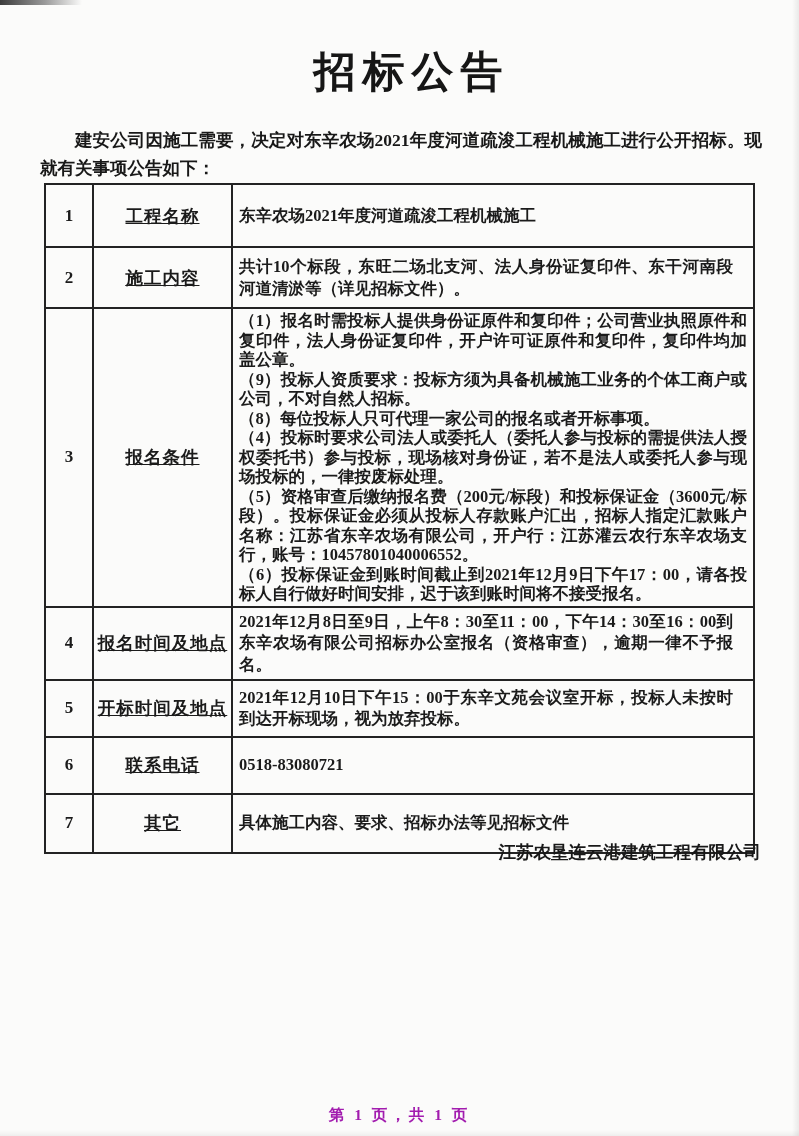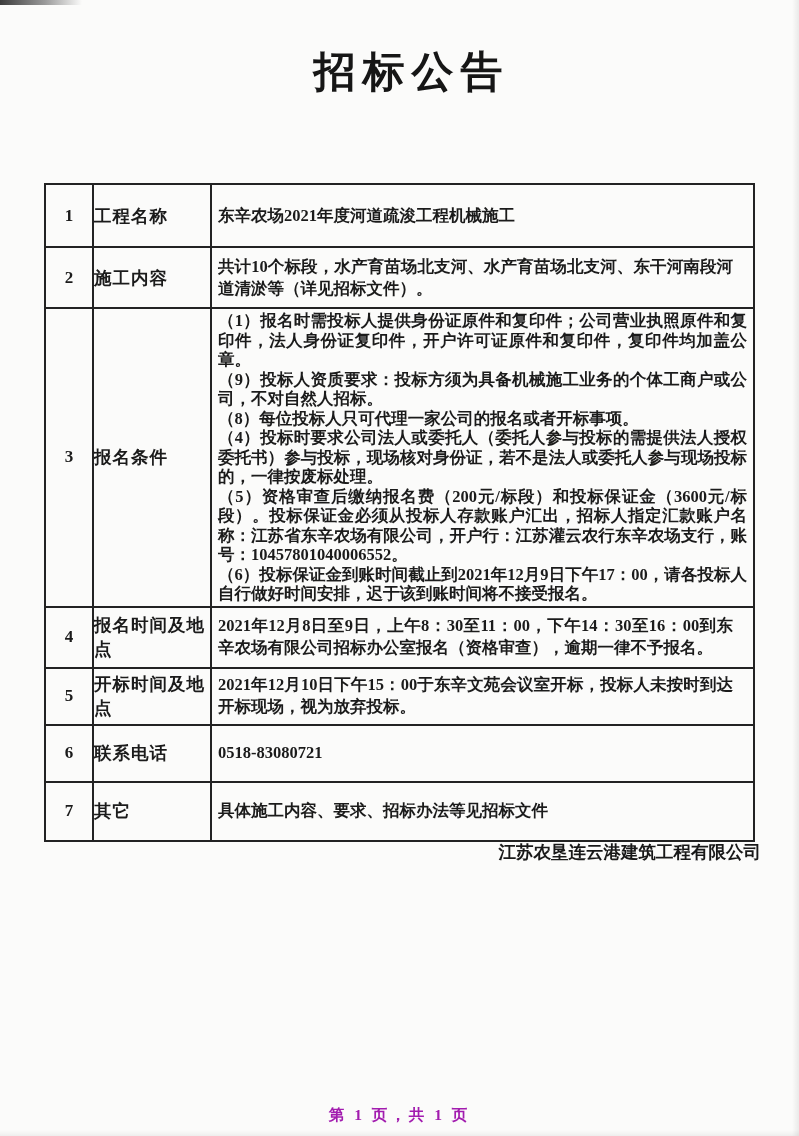--- a/index.html
+++ b/index.html
@@ -66,25 +66,26 @@
     border: 2px solid #232323;
     vertical-align: middle;
   }
   .notice-table td.c-no {
     width: 48px;
     text-align: center;
     font-size: 17px;
     font-weight: 600;
   }
   .notice-table td.c-label {
-    width: 118px;
-    text-align: left;
+    width: 139px;
+    text-align: center;
     font-size: 17.5px;
     font-weight: 700;
     letter-spacing: 1px;
+    text-decoration: underline;
   }
   .notice-table td.c-content {
     padding: 3px 20px 3px 6px;
     font-size: 16.5px;
     font-weight: 600;
     line-height: 1.32;
     text-align: justify;
   }
   .notice-table td.c-content-dense { line-height: 19.5px; padding: 2px 6px 2px 6px; }
   .notice-table td.c-content-dense p { margin: 0; }
@@ -120,32 +121,33 @@
 <body>
 
 <div class="page">
 
   <div class="smudge-top"></div>
   <div class="edge-right"></div>
   <div class="edge-bottom"></div>
 
   <div class="doc-title">招标公告</div>
 
+  <div class="intro">建安公司因施工需要，决定对东辛农场2021年度河道疏浚工程机械施工进行公开招标。现就有关事项公告如下：</div>
 
   <table class="notice-table">
     <tbody>
       <tr style="height:63px;">
         <td class="c-no">1</td>
         <td class="c-label">工程名称</td>
         <td class="c-content">东辛农场2021年度河道疏浚工程机械施工</td>
       </tr>
       <tr style="height:61px;">
         <td class="c-no">2</td>
         <td class="c-label">施工内容</td>
-        <td class="c-content">共计10个标段，水产育苗场北支河、水产育苗场北支河、东干河南段河道清淤等（详见招标文件）。</td>
+        <td class="c-content">共计10个标段，东旺二场北支河、法人身份证复印件、东干河南段河道清淤等（详见招标文件）。</td>
       </tr>
       <tr style="height:294px;">
         <td class="c-no">3</td>
         <td class="c-label">报名条件</td>
         <td class="c-content c-content-dense">
           <p>（1）报名时需投标人提供身份证原件和复印件；公司营业执照原件和复印件，法人身份证复印件，开户许可证原件和复印件，复印件均加盖公章。</p>
           <p>（9）投标人资质要求：投标方须为具备机械施工业务的个体工商户或公司，不对自然人招标。</p>
           <p>（8）每位投标人只可代理一家公司的报名或者开标事项。</p>
           <p>（4）投标时要求公司法人或委托人（委托人参与投标的需提供法人授权委托书）参与投标，现场核对身份证，若不是法人或委托人参与现场投标的，一律按废标处理。</p>
           <p>（5）资格审查后缴纳报名费（200元/标段）和投标保证金（3600元/标段）。投标保证金必须从投标人存款账户汇出，招标人指定汇款账户名称：江苏省东辛农场有限公司，开户行：江苏灌云农行东辛农场支行，账号：10457801040006552。</p>

